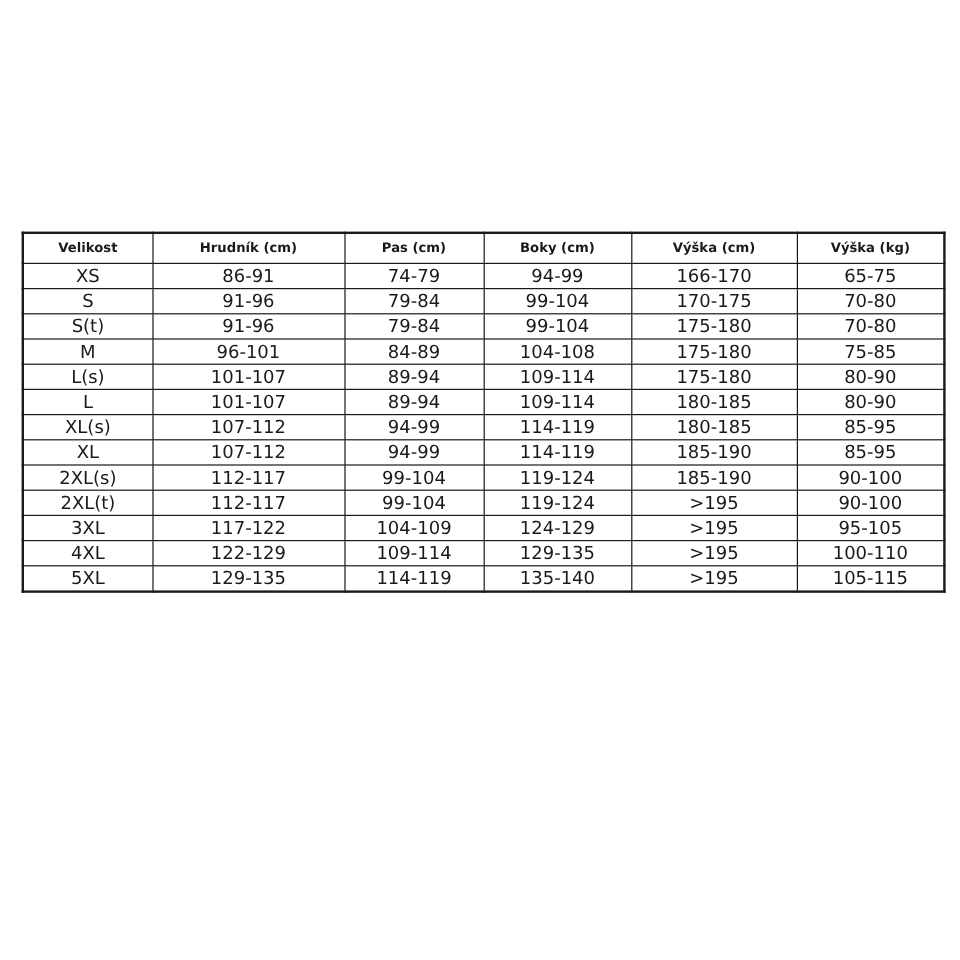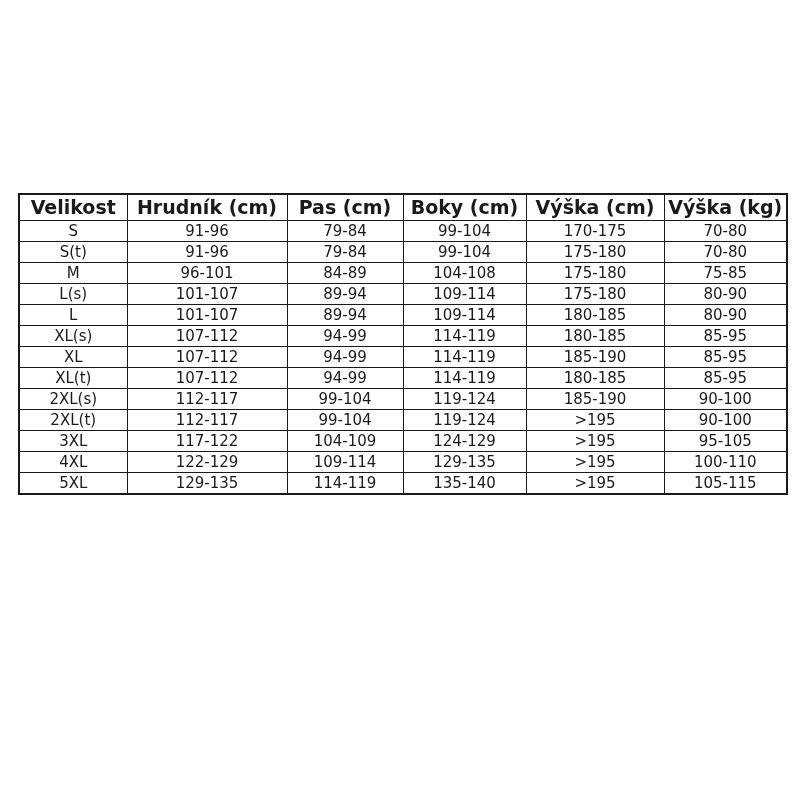--- a/index.html
+++ b/index.html
@@ -34,21 +34,21 @@
     vertical-align: middle;
     padding: 1px 2px;
     font-size: 15px;
     line-height: 1.2;
     white-space: nowrap;
     overflow: hidden;
   }
   table.size-table th {
     font-weight: bold;
     height: 22px;
-    font-size: 19px;
+    font-size: 11px;
   }
   table.size-table td {
     height: 18px;
   }
 </style>
 </head>
 <body style="background: rgb(255, 255, 255);">
 
 <div class="page">
   <table class="size-table">
@@ -64,20 +64,28 @@
       <tr>
         <th>Velikost</th>
         <th>Hrudník (cm)</th>
         <th>Pas (cm)</th>
         <th>Boky (cm)</th>
         <th>Výška (cm)</th>
         <th>Výška (kg)</th>
       </tr>
     </thead>
     <tbody id="size-table-body">
+        <tr>
+          <td>XS</td>
+          <td>86-91</td>
+          <td>74-79</td>
+          <td>94-99</td>
+          <td>166-170</td>
+          <td>65-75</td>
+        </tr>
         <tr>
           <td>S</td>
           <td>91-96</td>
           <td>79-84</td>
           <td>99-104</td>
           <td>170-175</td>
           <td>70-80</td>
         </tr>
         <tr>
           <td>S(t)</td>
@@ -121,28 +129,20 @@
         </tr>
         <tr>
           <td>XL</td>
           <td>107-112</td>
           <td>94-99</td>
           <td>114-119</td>
           <td>185-190</td>
           <td>85-95</td>
         </tr>
         <tr>
-          <td>XL(t)</td>
-          <td>107-112</td>
-          <td>94-99</td>
-          <td>114-119</td>
-          <td>180-185</td>
-          <td>85-95</td>
-        </tr>
-        <tr>
           <td>2XL(s)</td>
           <td>112-117</td>
           <td>99-104</td>
           <td>119-124</td>
           <td>185-190</td>
           <td>90-100</td>
         </tr>
         <tr>
           <td>2XL(t)</td>
           <td>112-117</td>

